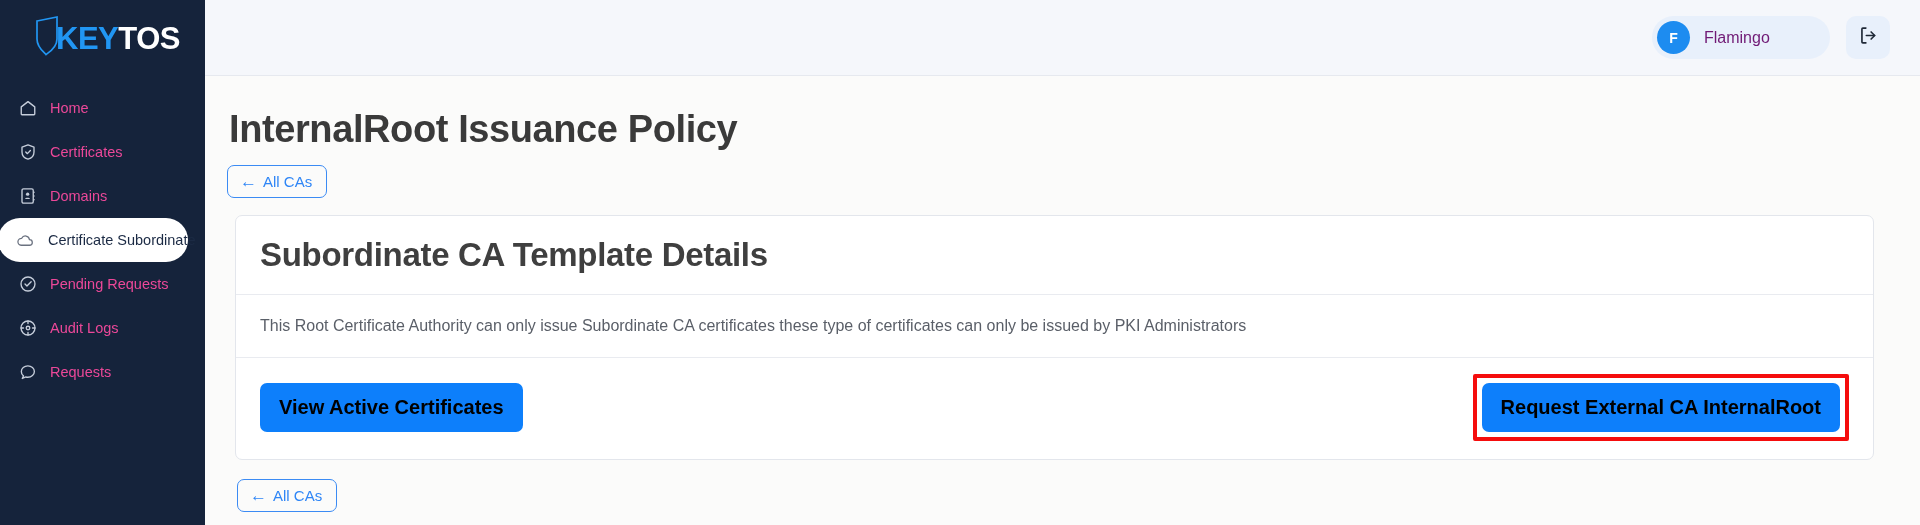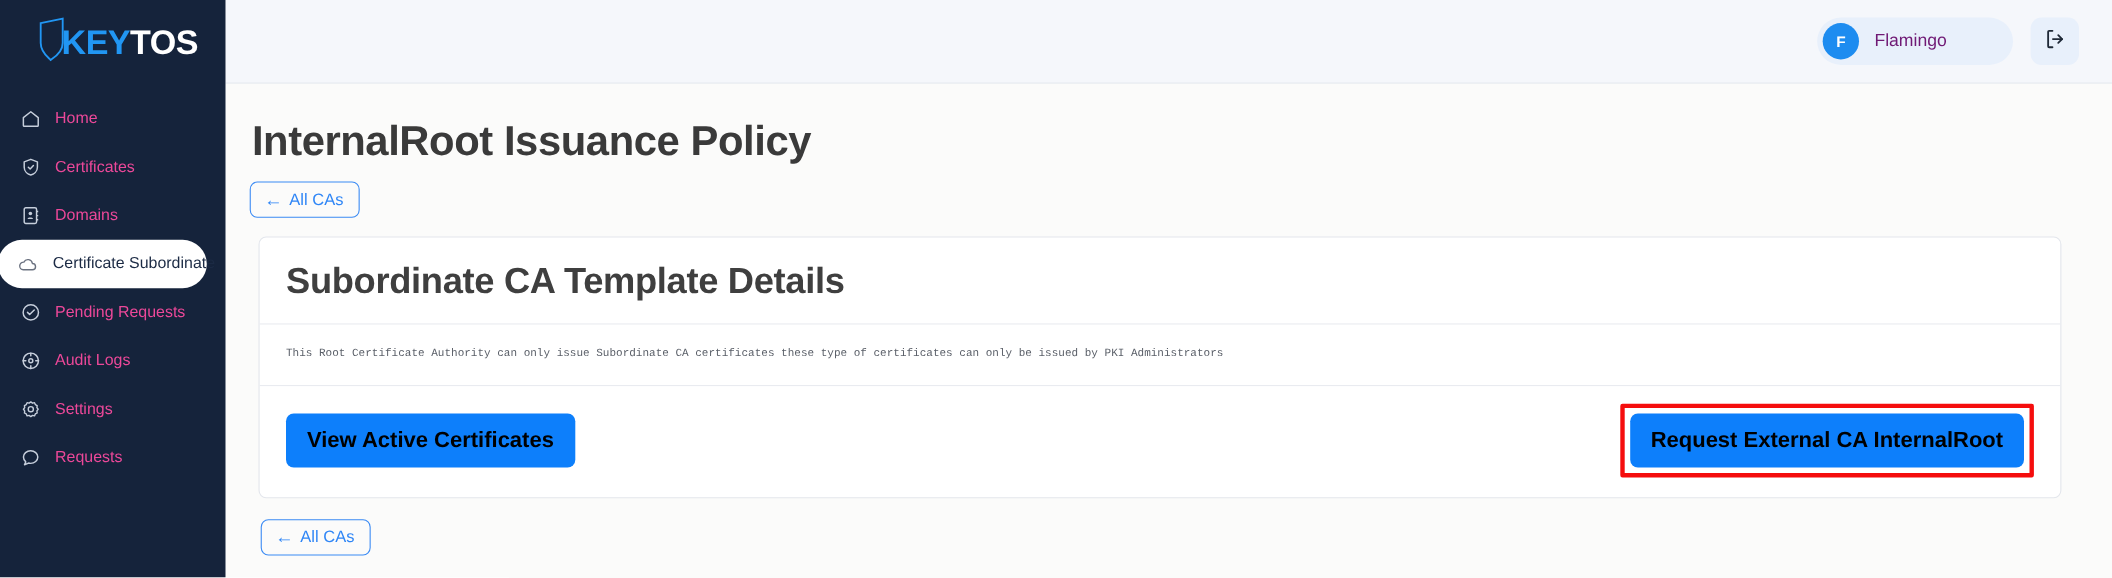--- a/index.html
+++ b/index.html
@@ -186,24 +186,23 @@
     font-size: 33px;
     font-weight: bold;
     color: #3f3f3f;
     letter-spacing: -0.3px;
   }
   .card-body {
     padding: 22px 24px 4px 24px;
     border-bottom: 1px solid #e9ebf0;
   }
   .card-text {
-    font-size: 10px;
+    font-size: 16px;
     color: #5a5f68;
     padding-bottom: 18px;
-    font-family: Liberation Mono, monospace;
   }
   .card-footer {
     display: flex;
     align-items: center;
     justify-content: space-between;
     padding: 16px 24px 18px 24px;
   }
   .btn-primary {
     background: #0d7ffb;
     color: #000000;
@@ -302,29 +301,20 @@
         <span class="nav-icon">
           <svg width="18" height="18" viewBox="0 0 24 24" fill="none" stroke="#c6cedb" stroke-width="1.8" stroke-linecap="round">
             <circle cx="12" cy="12" r="9.3"></circle>
             <path d="M12 2.7 v3.3 M12 18 v3.3 M2.7 12 h3.3 M18 12 h3.3"></path>
             <circle cx="12" cy="12" r="2.4"></circle>
           </svg>
         </span>
         <span class="nav-label">Audit Logs</span>
       </div>
 
-      <div class="nav-item">
-        <span class="nav-icon">
-          <svg width="18" height="18" viewBox="0 0 24 24" fill="none" stroke="#c6cedb" stroke-width="1.7" stroke-linejoin="round">
-            <path d="M12 3.2 l2.1 1.5 2.4 -0.6 1 2.3 2.2 1.2 -0.3 2.5 1.5 2 -1.5 2 0.3 2.5 -2.2 1.2 -1 2.3 -2.4 -0.6 -2.1 1.5 -2.1 -1.5 -2.4 0.6 -1 -2.3 -2.2 -1.2 0.3 -2.5 -1.5 -2 1.5 -2 -0.3 -2.5 2.2 -1.2 1 -2.3 2.4 0.6 Z"></path>
-            <circle cx="12" cy="12" r="3.1"></circle>
-          </svg>
-        </span>
-        <span class="nav-label">Settings</span>
-      </div>
 
       <div class="nav-item">
         <span class="nav-icon">
           <svg width="18" height="18" viewBox="0 0 24 24" fill="none" stroke="#c6cedb" stroke-width="1.8" stroke-linecap="round" stroke-linejoin="round">
             <path d="M20.5 11.4 c0 4.2 -3.9 7.6 -8.7 7.6 a10 10 0 0 1 -2.6 -0.35 L4.4 20.6 l1.5 -3.4 A7.2 7.2 0 0 1 3.1 11.4 C3.1 7.2 7 3.8 11.8 3.8 s8.7 3.4 8.7 7.6 Z"></path>
           </svg>
         </span>
         <span class="nav-label">Requests</span>
       </div>
 

